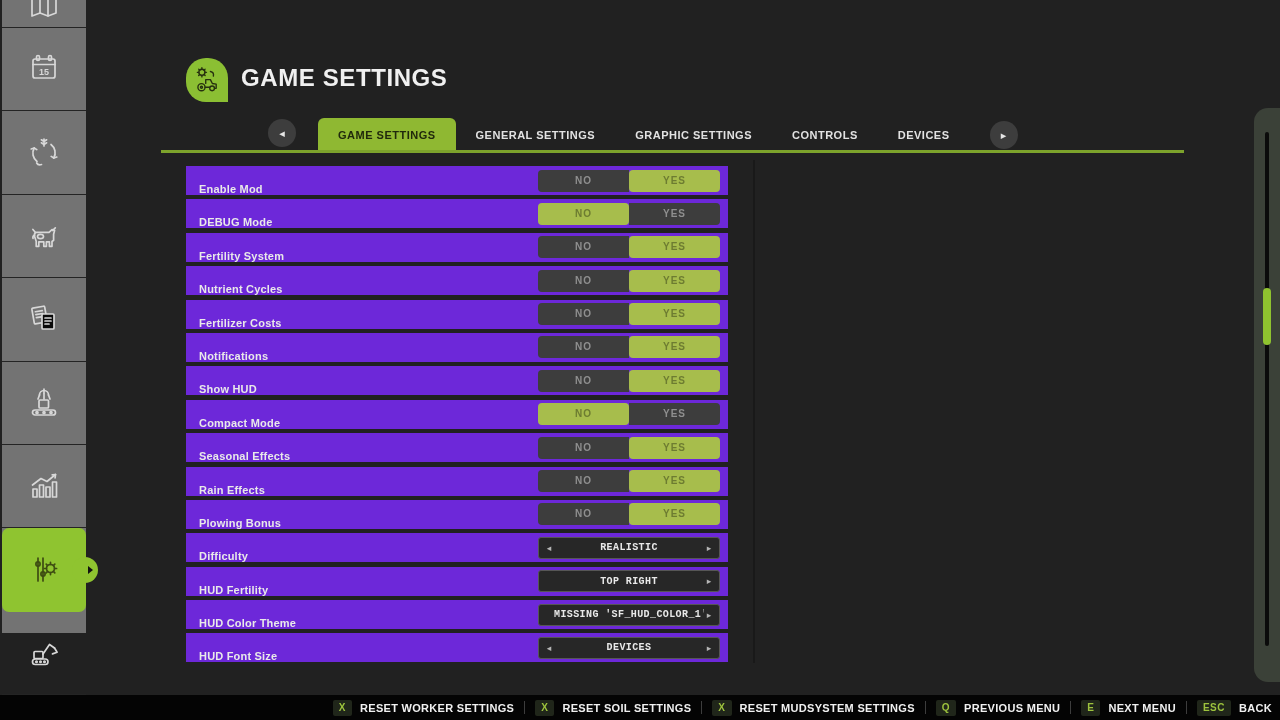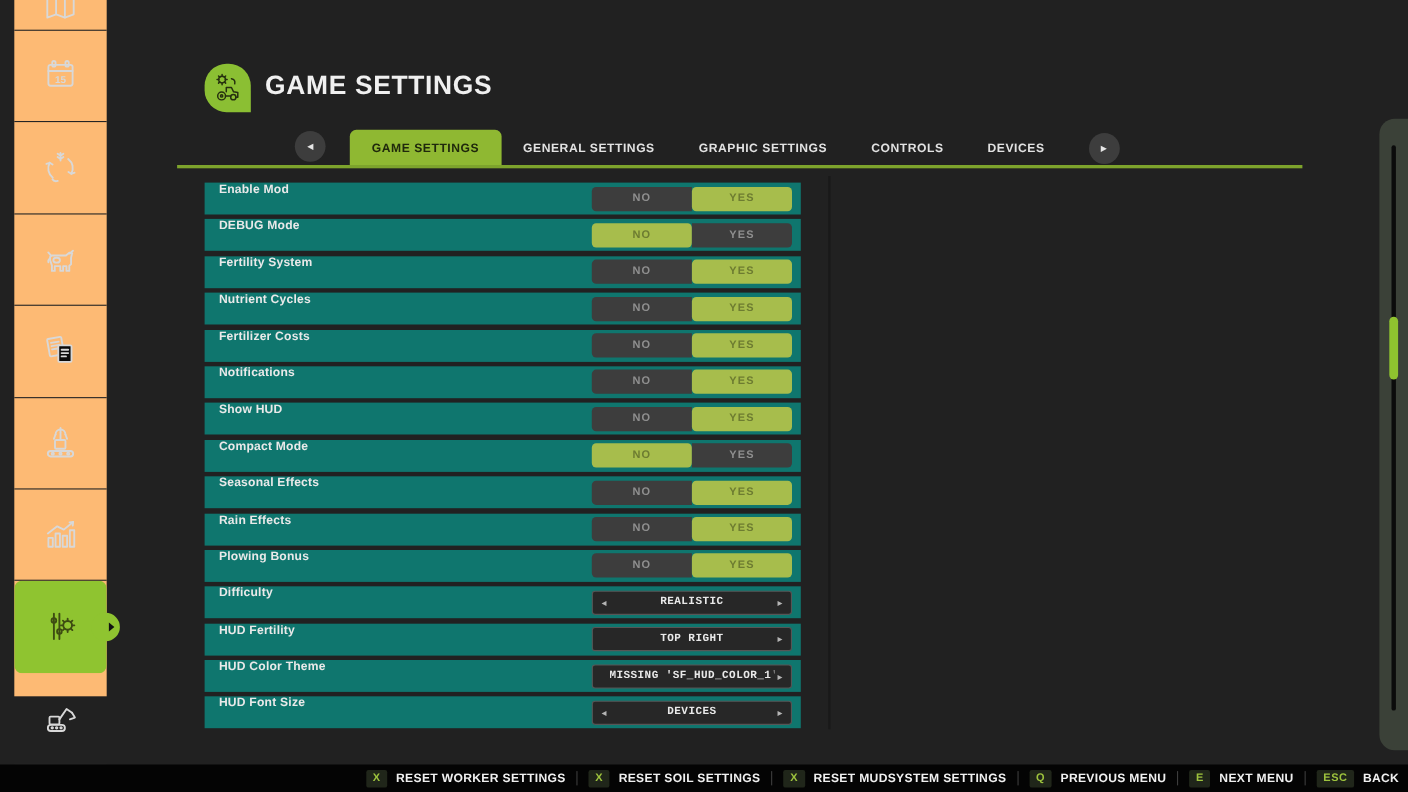--- a/index.html
+++ b/index.html
@@ -1,21 +1,21 @@
 <!DOCTYPE html>
 <html><head>
 <meta charset="utf-8">
 <style>
   * { margin:0; padding:0; box-sizing:border-box; }
   html,body { width:1280px; height:720px; background:#151515; overflow:hidden; }
   body { font-family:"Liberation Sans","DejaVu Sans",sans-serif; }
   .screen { position:relative; width:1280px; height:720px; background:#212121; overflow:hidden; }
 
   
-  .sidebar { position:absolute; left:13px; top:0; width:84px; height:633px; background:#fdba74; z-index:5; }
+  .sidebar { position:absolute; left:2px; top:0; width:84px; height:633px; background:#737373; z-index:5; }
   .side-item { position:relative; height:83.4px; border-bottom:1.5px solid #242424;
                display:flex; align-items:center; justify-content:center; cursor:pointer; }
   .side-item.partial { height:28px; overflow:hidden; }
   .side-item.partial .icn { margin-top:-16px; }
   .side-item .icn { width:38px; height:38px; display:flex; align-items:center; justify-content:center; }
   .side-item svg { stroke:#d8d8d8; fill:none; stroke-width:1.7; stroke-linecap:round; stroke-linejoin:round; }
   .side-item.selected { background:#8fc430; border-radius:7px; border-bottom-color:transparent; }
   .side-item.selected svg { stroke:#3e4c12; }
   .side-item.selected::before { content:""; position:absolute; right:-12px; top:50%; transform:translateY(-50%);
                width:26px; height:26px; background:#8fc430; border-radius:50%; }
@@ -34,21 +34,21 @@
   .nav-prev { left:268px; top:119px; }
   .tabs { position:absolute; left:318px; top:118px; height:34px; display:flex; align-items:stretch; }
   .tab { height:34px; line-height:34px; padding:0 20px; font-size:11px; font-weight:bold; letter-spacing:0.5px;
                color:#e2e2e2; white-space:nowrap; cursor:pointer; }
   .tab.active { background:#8fb832; color:#20290c; border-radius:6px 6px 0 0; }
   .nav-next { position:relative; left:auto; top:auto; align-self:center; margin-left:20px; }
   .tab-underline { position:absolute; left:161px; top:150px; width:1023px; height:3px; background:#7da32c; }
 
   
   .rows { position:absolute; left:186px; top:166px; width:542px; }
-  .row { position:relative; height:29px; margin-bottom:4.4px; background:#0f766e; display:flex; align-items:flex-start; }
+  .row { position:relative; height:29px; margin-bottom:4.4px; background:#6d28d9; display:flex; align-items:flex-end; }
   .row-label { padding-left:13px; font-size:11px; font-weight:bold; letter-spacing:0.2px; color:#e9e9e9; }
   .control { position:absolute; right:8px; top:3.5px; width:182px; height:22px; }
   .toggle { display:flex; width:100%; height:100%; cursor:pointer; }
   .seg { width:50%; text-align:center; line-height:22px; font-size:10px; font-weight:bold; letter-spacing:1px;
                color:#8f8f8f; background:#3d3d3d; }
   .seg:first-child { border-radius:4px 0 0 4px; }
   .seg:last-child  { border-radius:0 4px 4px 0; }
   .seg.sel { background:#a7bd4c; color:#6d7c31; border-radius:4px; }
   .selector { display:flex; align-items:center; width:100%; height:100%; background:#272727;
                border:1px solid #565656; border-radius:3px; padding:0 5px; cursor:pointer; }

